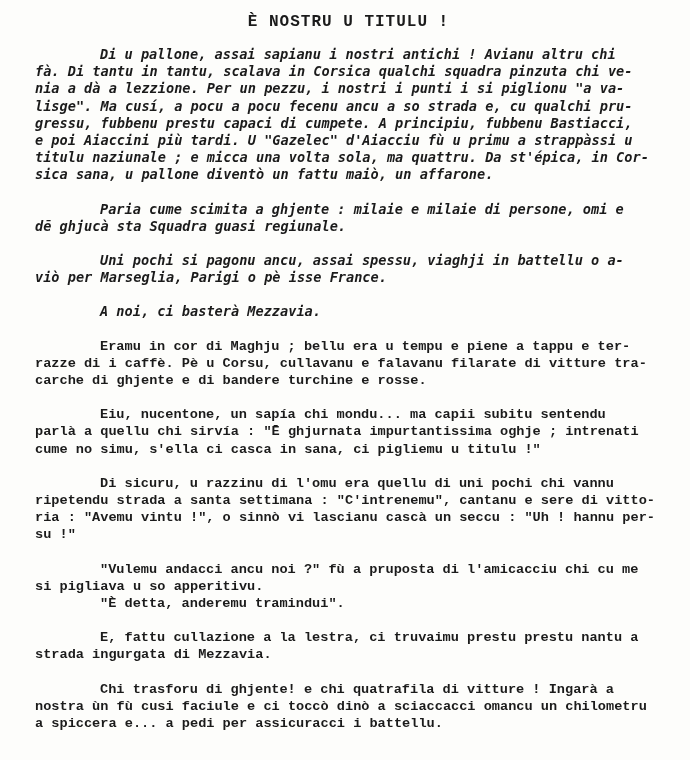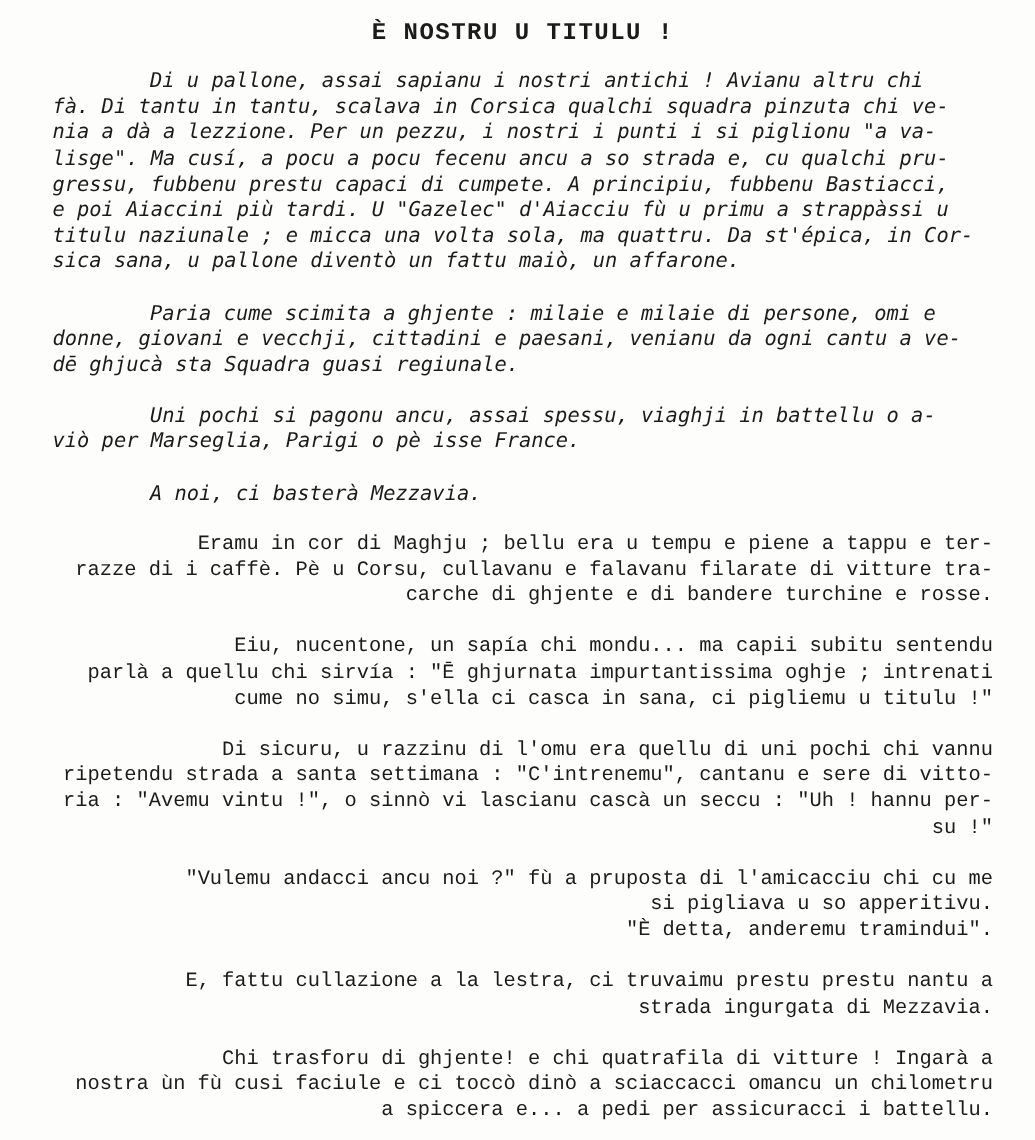--- a/index.html
+++ b/index.html
@@ -23,35 +23,35 @@
     font-weight: 700;
     font-size: 16px;
     line-height: 20px;
     letter-spacing: 1px;
     text-align: center;
     margin: 2px 0 14px 0;
     white-space: pre;
   }
   .para {
     margin: 0 0 17px 0;
+    font-weight: bold;
   }
   .line {
     font-size: 13.6px;
     line-height: 17.2px;
     white-space: pre;
     letter-spacing: 0px;
   }
   .para.script .line {
     font-family: "DejaVu Sans Mono", monospace;
     font-style: italic;
   }
   .para.typewriter .line {
     font-family: "Liberation Mono", monospace;
     font-style: normal;
-    text-align: right;
   }
   .line.indent {
     padding-left: 65px;
   }
 </style>
 </head>
 <body>
 
 <div class="page">
   <h1 class="title">È NOSTRU U TITULU !</h1>
@@ -61,21 +61,20 @@
         <div class="line">fà. Di tantu in tantu, scalava in Corsica qualchi squadra pinzuta chi ve-</div>
         <div class="line">nia a dà a lezzione. Per un pezzu, i nostri i punti i si piglionu "a va-</div>
         <div class="line">lisge". Ma cusí, a pocu a pocu fecenu ancu a so strada e, cu qualchi pru-</div>
         <div class="line">gressu, fubbenu prestu capaci di cumpete. A principiu, fubbenu Bastiacci,</div>
         <div class="line">e poi Aiaccini più tardi. U "Gazelec" d'Aiacciu fù u primu a strappàssi u</div>
         <div class="line">titulu naziunale ; e micca una volta sola, ma quattru. Da st'épica, in Cor-</div>
         <div class="line">sica sana, u pallone diventò un fattu maiò, un affarone.</div>
       </div>
       <div class="para script">
         <div class="line indent">Paria cume scimita a ghjente : milaie e milaie di persone, omi e</div>
-        <div class="line">donne, giovani e vecchji, cittadini e paesani, venianu da ogni cantu a ve-</div>
         <div class="line">dē ghjucà sta Squadra guasi regiunale.</div>
       </div>
       <div class="para script">
         <div class="line indent">Uni pochi si pagonu ancu, assai spessu, viaghji in battellu o a-</div>
         <div class="line">viò per Marseglia, Parigi o pè isse France.</div>
       </div>
       <div class="para script">
         <div class="line indent">A noi, ci basterà Mezzavia.</div>
       </div>
       <div class="para typewriter">

